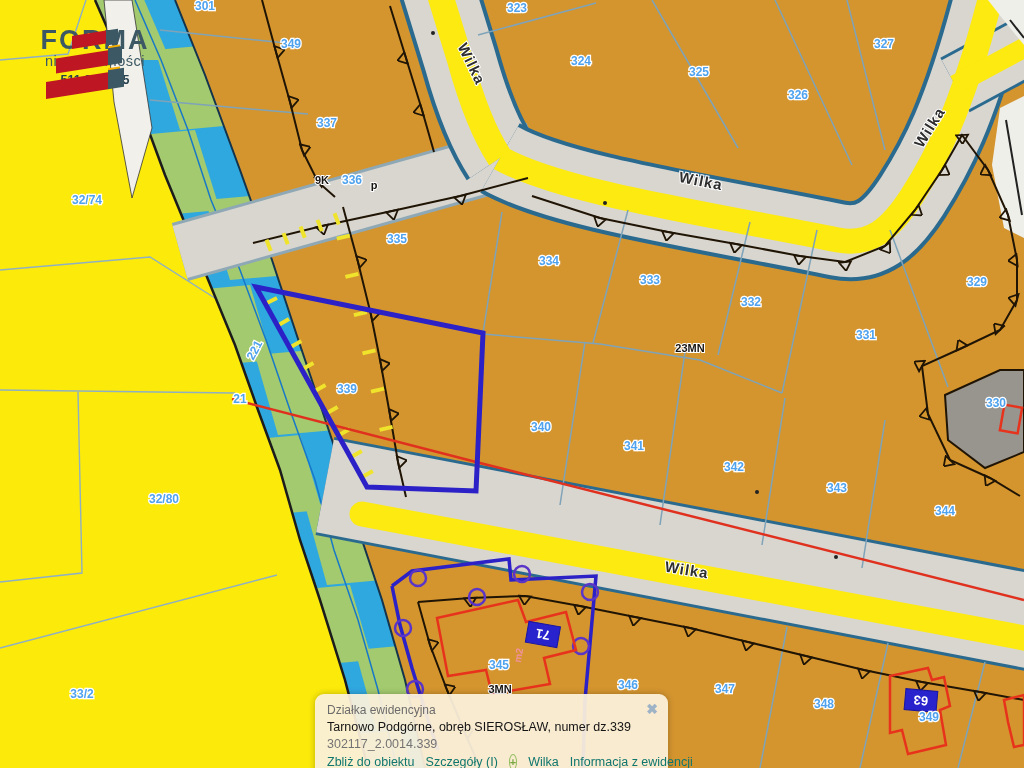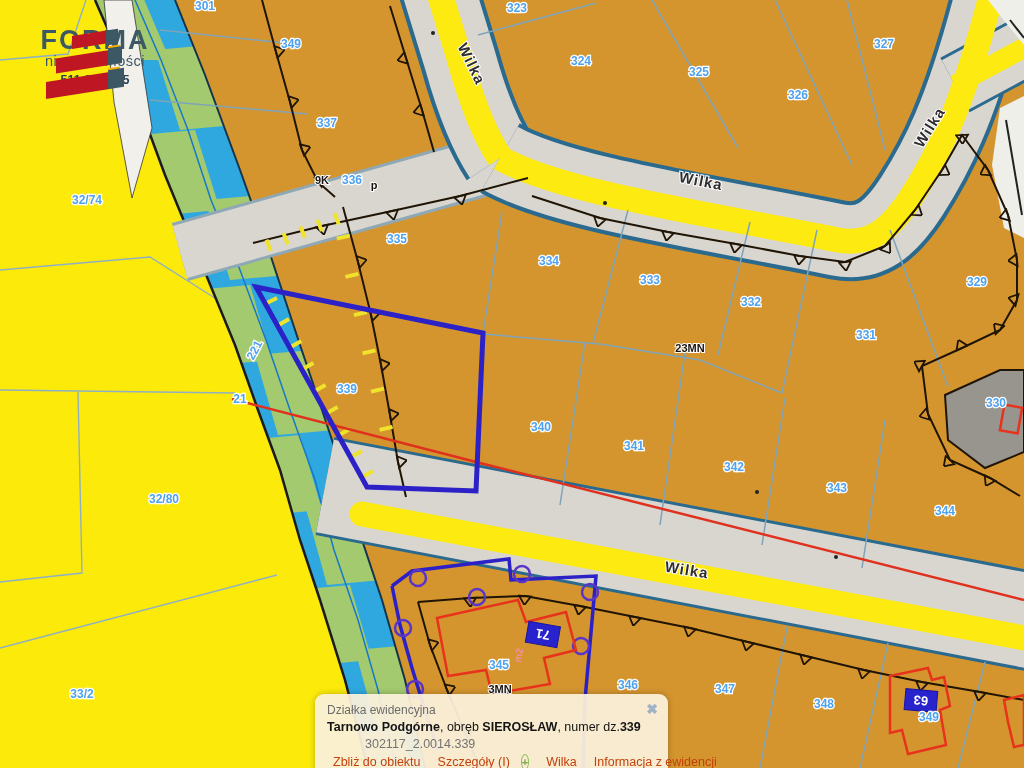--- a/index.html
+++ b/index.html
@@ -15,24 +15,24 @@
   
   .logo{position:absolute;left:30px;top:26px;width:130px;text-align:center;z-index:5;}
   .logo .brand{font-size:27px;font-weight:bold;color:#3C5864;letter-spacing:2px;line-height:1.05;}
   .logo .tagline{font-size:14.5px;color:#3C5864;letter-spacing:0.5px;line-height:1.1;}
   .logo .phone{font-size:12.5px;font-weight:bold;color:#27414E;margin-top:3px;}
   
   .popup{position:absolute;left:315px;top:694px;width:353px;height:80px;background:rgba(251,240,219,0.94);
          border-radius:9px 9px 0 0;box-shadow:0 0 6px rgba(0,0,0,0.25);padding:9px 12px 0 12px;box-sizing:border-box;z-index:6;}
   .popup .row1{font-size:12px;color:#6b6b6b;}
   .popup .row2{font-size:12.5px;color:#141414;margin-top:3px;white-space:nowrap;}
-  .popup .row2 b{font-weight:bold;}
-  .popup .row3{font-size:12.5px;color:#737373;margin-top:3px;margin-left:38px;}
+  .popup .row2 b{font-weight:normal;}
+  .popup .row3{font-size:12.5px;color:#737373;margin-top:3px;}
   .popup .links{display:flex;align-items:center;gap:11px;font-size:12.5px;margin-top:3px;white-space:nowrap;}
-  .popup .links a{color:#c2410c;text-decoration:none;cursor:pointer;margin-left:6px;}
+  .popup .links a{color:#0f766e;text-decoration:none;cursor:pointer;}
   .plus{display:inline-flex;width:14px;height:14px;border:1.6px solid #93BE62;border-radius:50%;color:#7AA845;
         align-items:center;justify-content:center;font-weight:bold;font-size:11px;line-height:1;cursor:pointer;}
   .popup .close{position:absolute;right:10px;top:7px;color:#9FB3C7;font-size:14px;font-weight:bold;cursor:pointer;}
 </style>
 </head>
 <body>
 
 <div class="stage">
 
 <svg width="1024" height="768" viewBox="0 0 1024 768">

